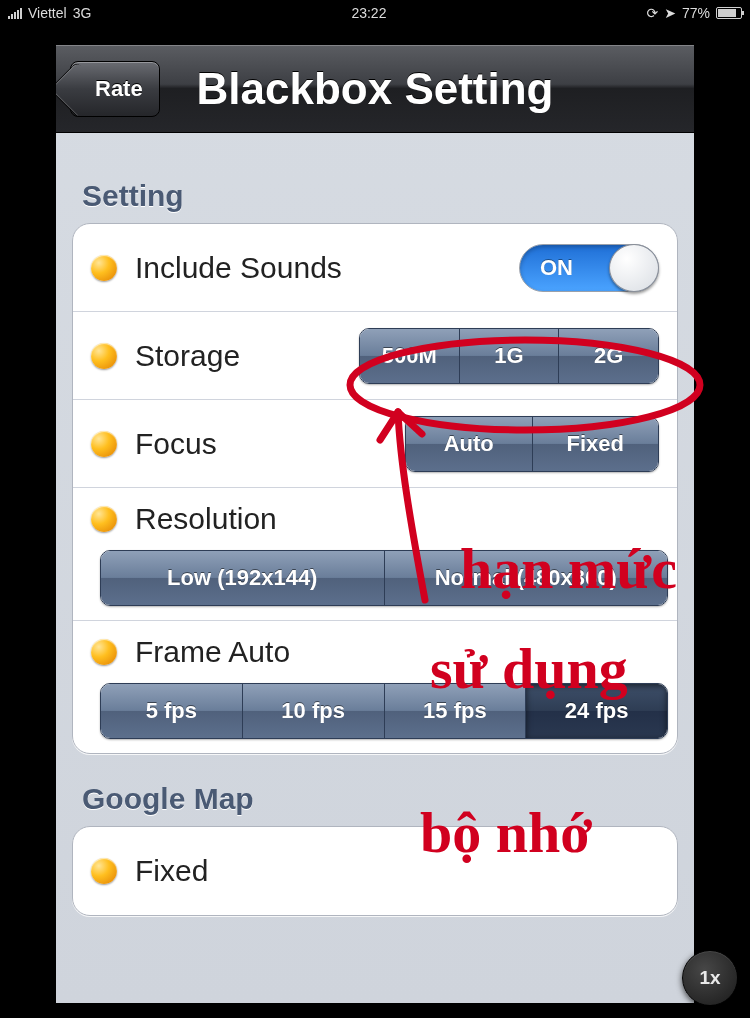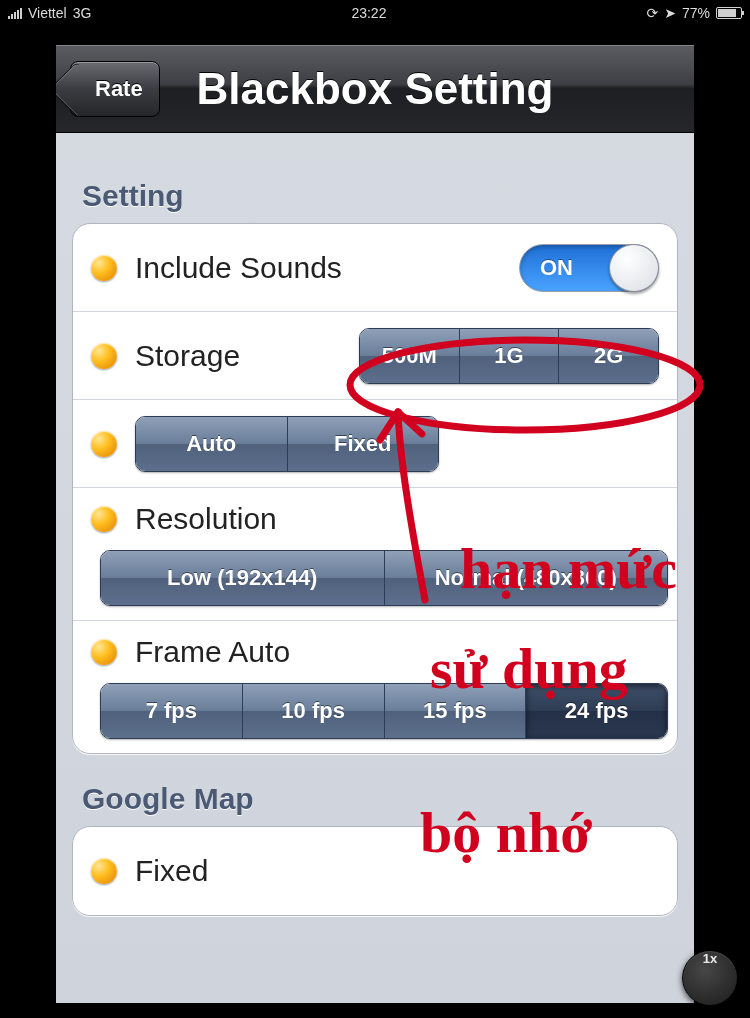--- a/index.html
+++ b/index.html
@@ -149,22 +149,22 @@
     background: linear-gradient(#3e4f69 0%, #2e3d54 49%, #233048 50%, #2a3850 100%);
     box-shadow: inset 0 2px 6px rgba(0,0,0,.6);
   }
 
   
   .zoom {
     position:absolute; right:12px; bottom:12px;
     width:56px; height:56px; border-radius:50%;
     background: radial-gradient(circle at 40% 35%, #474747, #1a1a1a);
     border:1px solid #000;
-    display:flex; align-items:flex-start; justify-content:center;
-    color:#e9e9e9; font-size:13px; font-weight:600;
+    display:flex; align-items:center; justify-content:center;
+    color:#e9e9e9; font-size:19px; font-weight:600;
     box-shadow: 0 2px 6px rgba(0,0,0,.7), inset 0 1px 0 rgba(255,255,255,.1);
   }
 
   
   .annotation {
     position:absolute; inset:0; pointer-events:none;
     font-family: "Comic Sans MS", "Segoe Script", cursive;
     color:#d1001f; font-weight:700;
   }
   .annotation .word { position:absolute; font-size:58px; line-height:1; }
@@ -226,21 +226,22 @@
         <span class="row-label">Storage</span>
         <div class="segmented" style="width:300px">
           <div class="seg">500M</div>
           <div class="seg">1G</div>
           <div class="seg">2G</div>
         </div>
       </div>
 
       <div class="row">
         <span class="bullet"></span>
-        <div class="segmented" style="width:304px">
+        <span class="row-label">Focus</span>
+        <div class="segmented" style="width:254px">
           <div class="seg">Auto</div>
           <div class="seg">Fixed</div>
         </div>
       </div>
 
       <div class="row column">
         <div class="row-head">
           <span class="bullet"></span>
           <span class="row-label">Resolution</span>
         </div>
@@ -249,21 +250,21 @@
           <div class="seg">Normal (480x360)</div>
         </div>
       </div>
 
       <div class="row column">
         <div class="row-head">
           <span class="bullet"></span>
           <span class="row-label">Frame Auto</span>
         </div>
         <div class="segmented full">
-          <div class="seg">7 fps</div>
+          <div class="seg">5 fps</div>
           <div class="seg">10 fps</div>
           <div class="seg">15 fps</div>
           <div class="seg selected">24 fps</div>
         </div>
       </div>
 
     </div>
 
     <div class="section-label">Google Map</div>
 

